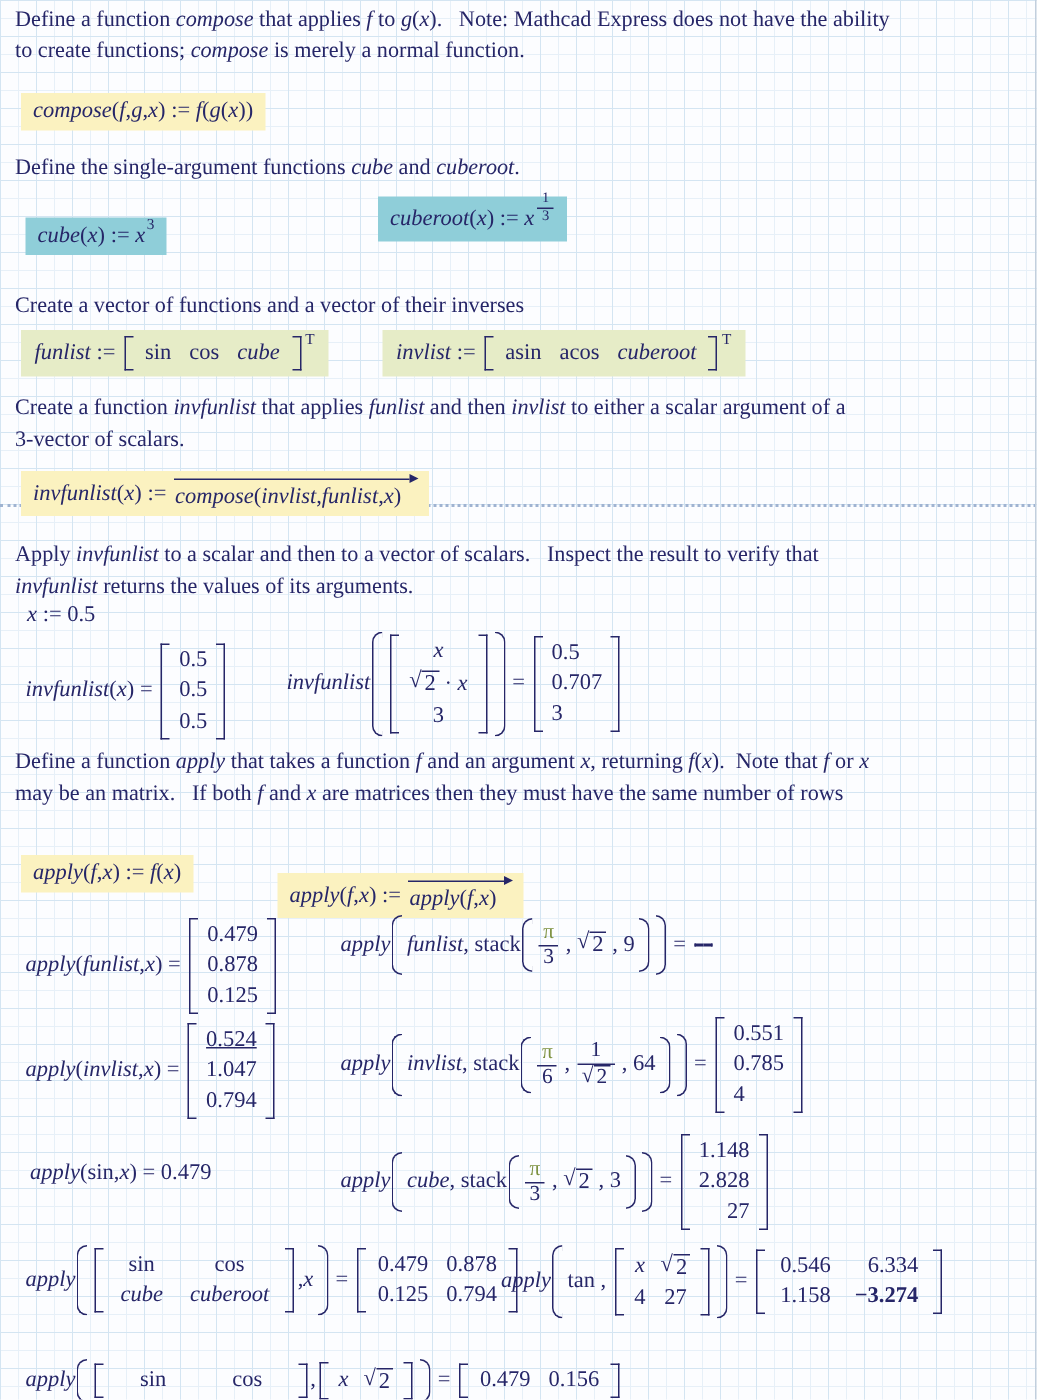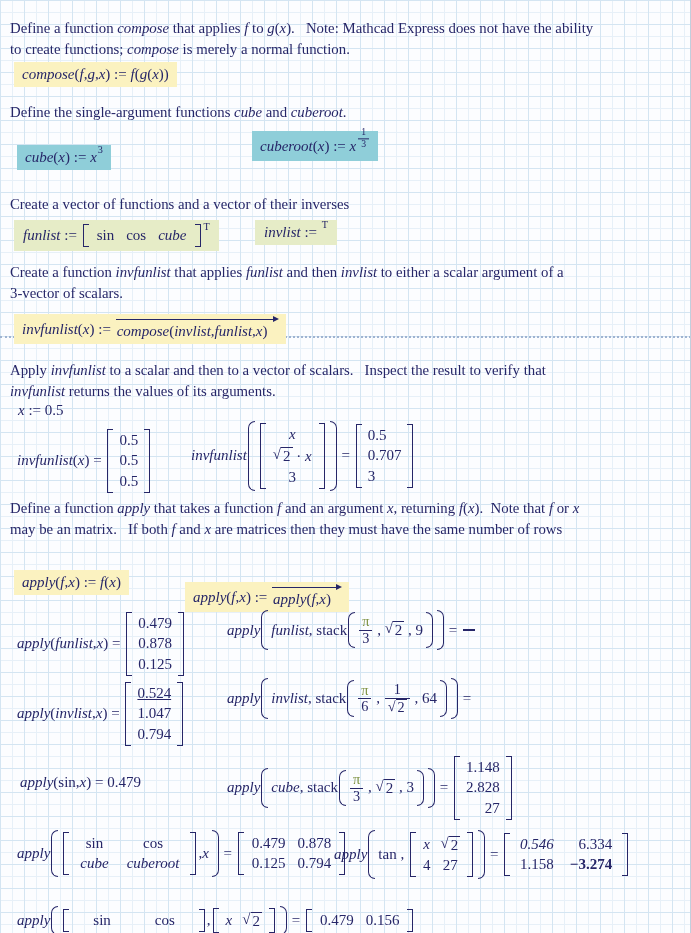--- a/index.html
+++ b/index.html
@@ -56,21 +56,21 @@
   .gpl,.gpr{width:6px;flex:0 0 6px}
   .gpl{border-left:1.5px solid currentColor;border-top:1.5px solid currentColor;border-bottom:1.5px solid currentColor;border-radius:9px 0 0 9px}
   .gpr{border-right:1.5px solid currentColor;border-top:1.5px solid currentColor;border-bottom:1.5px solid currentColor;border-radius:0 9px 9px 0}
   .gbody{display:inline-flex;align-items:center;padding:2px 3px}
   
   .pbreak{position:absolute;left:0;width:691px;border-top:2px dotted var(--pagebreak,#9fb3d1);z-index:1}
 </style>
 </head>
 <body>
 
-<div class="para" style="left:10px;top:18px">
+<div class="para" style="left:10px;top:3px">
     <div class="pline"><span class="tok">Define a function </span><span class="tok it">compose</span><span class="tok"> that applies </span><span class="tok it">f</span><span class="tok"> to </span><span class="tok it">g</span><span class="tok">(</span><span class="tok it">x</span><span class="tok">).   Note: Mathcad Express does not have the ability</span></div>
     <div class="pline"><span class="tok">to create functions; </span><span class="tok it">compose</span><span class="tok"> is merely a normal function.</span></div>
   </div>
 <div class="eq hl-y" style="left:14px;top:62px">
     <span class="tok it">compose</span>
     <span class="tok">(</span>
     <span class="tok it">f</span>
     <span class="tok">,</span>
     <span class="tok it">g</span>
     <span class="tok">,</span>
@@ -134,20 +134,31 @@
       </span>
       <span class="mbr"></span>
     </span>
     <span class="sup">
       <span class="tok">T</span>
     </span>
   </div>
 <div class="eq hl-g" style="left:255px;top:220px">
     <span class="tok it">invlist</span>
     <span class="tok"> := </span>
+    <span class="mat">
+      <span class="mbl"></span>
+      <span class="mbody">
+        <span class="mrow">
+          <span class="mcell" style="padding: 1.5px 6px;"><span class="tok">asin</span></span>
+          <span class="mcell" style="padding: 1.5px 6px;"><span class="tok">acos</span></span>
+          <span class="mcell" style="padding: 1.5px 6px;"><span class="tok it">cuberoot</span></span>
+        </span>
+      </span>
+      <span class="mbr"></span>
+    </span>
     <span class="sup">
       <span class="tok">T</span>
     </span>
   </div>
 <div class="para" style="left:10px;top:262px">
     <div class="pline"><span class="tok">Create a function </span><span class="tok it">invfunlist</span><span class="tok"> that applies </span><span class="tok it">funlist</span><span class="tok"> and then </span><span class="tok it">invlist</span><span class="tok"> to either a scalar argument of a</span></div>
     <div class="pline"><span class="tok">3-vector of scalars.</span></div>
   </div>
 <div class="pbreak" style="top:336px"></div>
 <div class="eq hl-y" style="left:14px;top:314px">
@@ -386,20 +397,35 @@
               </span>
             </span>
             <span class="tok"> , 64</span>
           </span>
           <span class="gpr"></span>
         </span>
       </span>
       <span class="gpr"></span>
     </span>
     <span class="tok"> = </span>
+    <span class="mat">
+      <span class="mbl"></span>
+      <span class="mbody">
+        <span class="mrow">
+          <span class="mcell" style="padding: 1.5px 4px;"><span class="tok">0.551</span></span>
+        </span>
+        <span class="mrow">
+          <span class="mcell" style="padding: 1.5px 4px;"><span class="tok">0.785</span></span>
+        </span>
+        <span class="mrow">
+          <span class="mcell" style="padding: 1.5px 4px;"><span class="tok">4</span></span>
+        </span>
+      </span>
+      <span class="mbr"></span>
+    </span>
   </div>
 <div class="eq" style="left:20px;top:774px">
     <span class="tok it">apply</span>
     <span class="tok">(</span>
     <span class="tok">sin</span>
     <span class="tok">,</span>
     <span class="tok it">x</span>
     <span class="tok">)</span>
     <span class="tok"> = 0.479</span>
   </div>
@@ -510,21 +536,21 @@
           <span class="mbr"></span>
         </span>
       </span>
       <span class="gpr"></span>
     </span>
     <span class="tok"> = </span>
     <span class="mat">
       <span class="mbl"></span>
       <span class="mbody ar">
         <span class="mrow">
-          <span class="mcell" style="padding: 1.5px 8px; font-style: italic;"><span class="tok">0.546</span></span>
+          <span class="mcell" style="padding: 1.5px 8px;"><span class="tok">0.546</span></span>
           <span class="mcell" style="padding: 1.5px 8px;"><span class="tok">6.334</span></span>
         </span>
         <span class="mrow">
           <span class="mcell" style="padding: 1.5px 8px;"><span class="tok">1.158</span></span>
           <span class="mcell" style="padding: 1.5px 8px; font-weight: bold;"><span class="tok">−3.274</span></span>
         </span>
       </span>
       <span class="mbr"></span>
     </span>
   </div>

